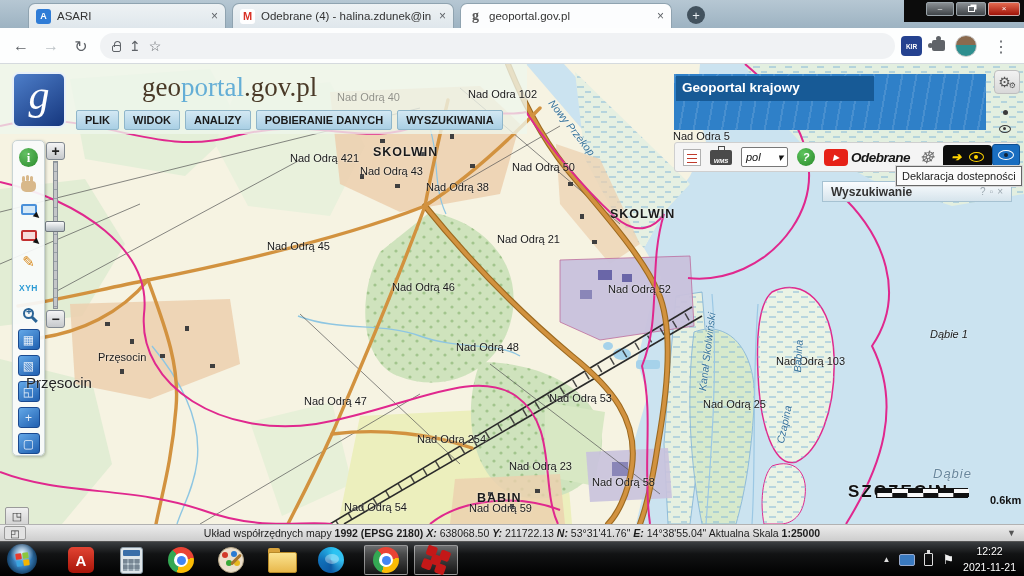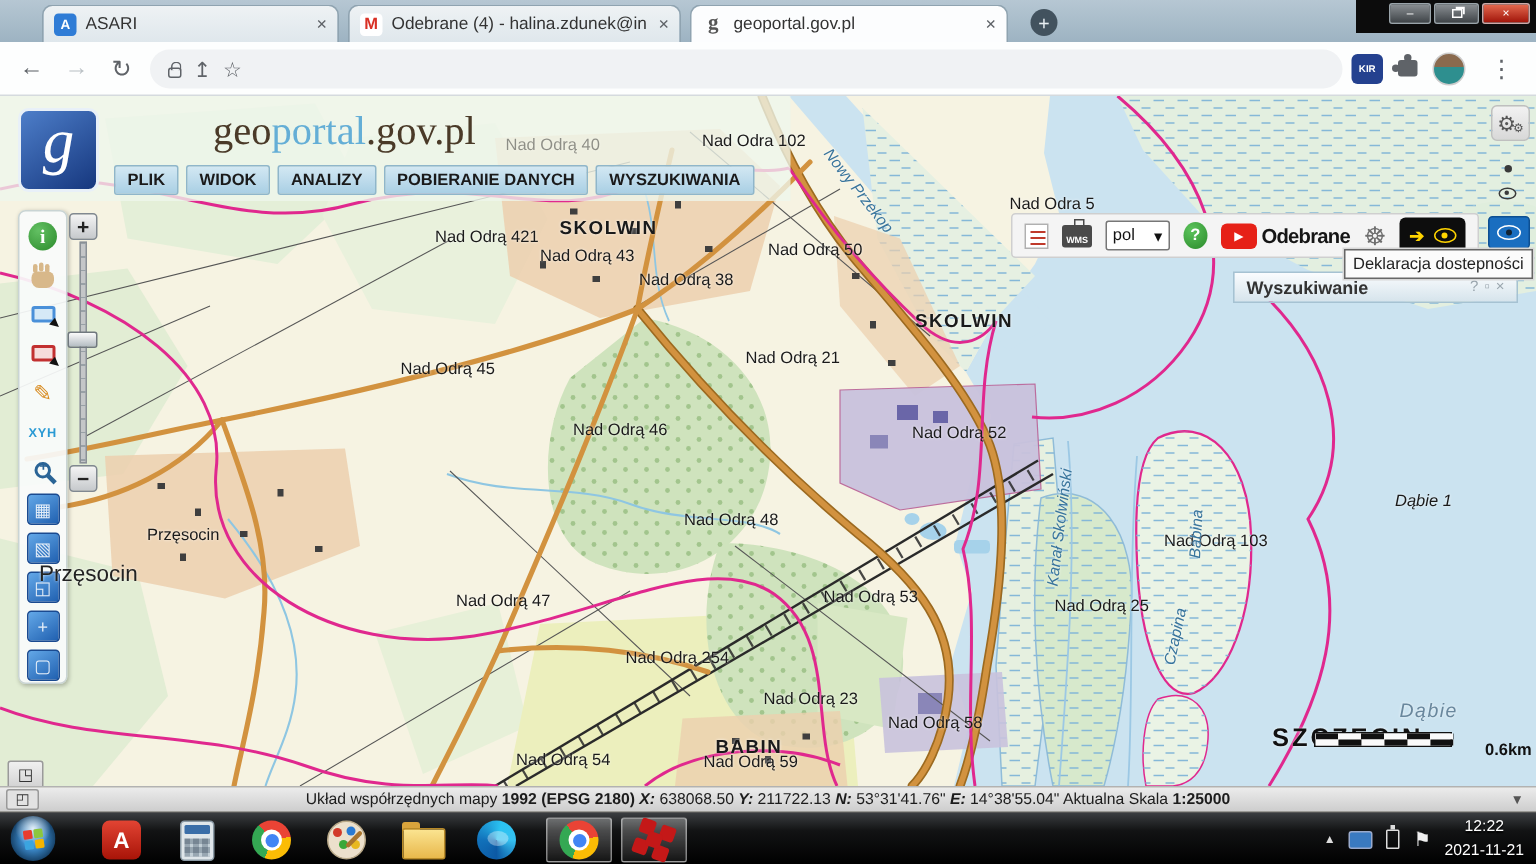--- a/index.html
+++ b/index.html
@@ -109,22 +109,22 @@
   .ztrack{position:absolute;left:53px;top:97px;width:5px;height:148px;background:#c4c6c8;border:1px solid #8a9096;
     background-image:repeating-linear-gradient(180deg,#98a0a6 0 1px,transparent 1px 9px);}
   .zhandle{position:absolute;left:45px;top:157px;width:20px;height:11px;border:1px solid #70787e;border-radius:2px;
     background:linear-gradient(#fafafa,#b4bcc2);}
 
   
   .banner{position:absolute;left:674px;top:10px;width:312px;height:56px;background:#2f80c8;
     background-image:repeating-linear-gradient(100deg,rgba(255,255,255,.12) 0 2px,transparent 2px 14px);}
   .banner .seltext{position:absolute;left:2px;top:2px;width:198px;height:25px;background:#175a96;}
   .banner .btitle{position:absolute;left:8px;top:6px;color:#fff;font-weight:bold;font-size:13.5px;}
-  .rtoolbar{position:absolute;left:674px;top:78px;width:312px;height:30px;background:#f4f4f4;
-    border:1px solid #cfcfcf;border-radius:3px;display:flex;align-items:center;gap:9px;padding:0 8px;}
+  .rtoolbar{position:absolute;left:674px;top:78px;width:344px;height:30px;background:#f4f4f4;
+    border:1px solid #cfcfcf;border-radius:3px;display:flex;align-items:center;gap:9px;padding:0 8px;font-style:italic;}
   .legendico{width:18px;height:17px;background:#fff;border:1px solid #b0b0b0;
     background-image:repeating-linear-gradient(#c03a2b 2px,#c03a2b 3.5px,transparent 3.5px,transparent 6px);
     background-size:10px 100%;background-position:3px 2px;background-repeat:no-repeat;}
   .wmsico{width:22px;height:15px;background:#4a4a4a;border-radius:2px;color:#fff;font-size:6px;font-weight:bold;
     display:flex;align-items:flex-end;justify-content:center;padding-bottom:1px;position:relative;}
   .wmsico:before{content:"";position:absolute;top:-4px;left:8px;width:5px;height:4px;border:1px solid #4a4a4a;}
   .langsel{width:47px;height:20px;background:#fff;border:1px solid#777;border-radius:2px;
     font-size:11px;color:#111;display:flex;align-items:center;justify-content:space-between;padding:0 4px;}
   .helpbtn{width:18px;height:18px;border-radius:50%;background:radial-gradient(circle at 35% 30%,#5cc45c,#2a8a2a);
     color:#fff;font-weight:bold;font-size:11px;display:flex;align-items:center;justify-content:center;}
@@ -452,20 +452,24 @@
         </span>
     </div>
 
     
     <div class="zslider-btn z-plus">+</div>
     <div class="ztrack"></div>
     <div class="zhandle"></div>
     <div class="zslider-btn z-minus">−</div>
 
     
+    <div class="banner">
+      <span class="seltext"></span>
+      <span class="btitle">Geoportal krajowy</span>
+    </div>
 
     
     <div class="rtoolbar">
       <span class="legendico"></span>
       <span class="wmsico">WMS</span>
       <span class="langsel">
           <span>pol</span>
           <span>▾</span>
         </span>
       <span class="helpbtn">?</span>
@@ -507,21 +511,21 @@
         <div class="maplabel" style="left: 468px; top: 24px;">Nad Odra 102</div>
         <div class="maplabel" style="left: 673px; top: 66px;">Nad Odra 5</div>
         <div class="maplabel" style="left: 290px; top: 88px;">Nad Odrą 421</div>
         <div class="maplabel town" style="left: 373px; top: 81px;">SKOLWIN</div>
         <div class="maplabel" style="left: 360px; top: 101px;">Nad Odrą 43</div>
         <div class="maplabel" style="left: 426px; top: 117px;">Nad Odrą 38</div>
         <div class="maplabel" style="left: 512px; top: 97px;">Nad Odrą 50</div>
         <div class="maplabel town" style="left: 610px; top: 143px;">SKOLWIN</div>
         <div class="maplabel" style="left: 497px; top: 169px;">Nad Odrą 21</div>
         <div class="maplabel" style="left: 267px; top: 176px;">Nad Odrą 45</div>
-        <div class="maplabel" style="left: 366px; top: 217px; padding-left: 16px;">Nad Odrą 46</div>
+        <div class="maplabel" style="left: 376px; top: 217px; padding-left: 16px;">Nad Odrą 46</div>
         <div class="maplabel" style="left: 608px; top: 219px;">Nad Odrą 52</div>
         <div class="maplabel" style="left: 456px; top: 277px;">Nad Odrą 48</div>
         <div class="maplabel" style="left: 304px; top: 331px;">Nad Odrą 47</div>
         <div class="maplabel" style="left: 549px; top: 328px;">Nad Odrą 53</div>
         <div class="maplabel" style="left: 417px; top: 369px;">Nad Odrą 254</div>
         <div class="maplabel" style="left: 509px; top: 396px;">Nad Odrą 23</div>
         <div class="maplabel" style="left: 592px; top: 412px;">Nad Odrą 58</div>
         <div class="maplabel town" style="left: 477px; top: 427px;">BABIN</div>
         <div class="maplabel" style="left: 469px; top: 438px;">Nad Odrą 59</div>
         <div class="maplabel" style="left: 344px; top: 437px;">Nad Odrą 54</div>

